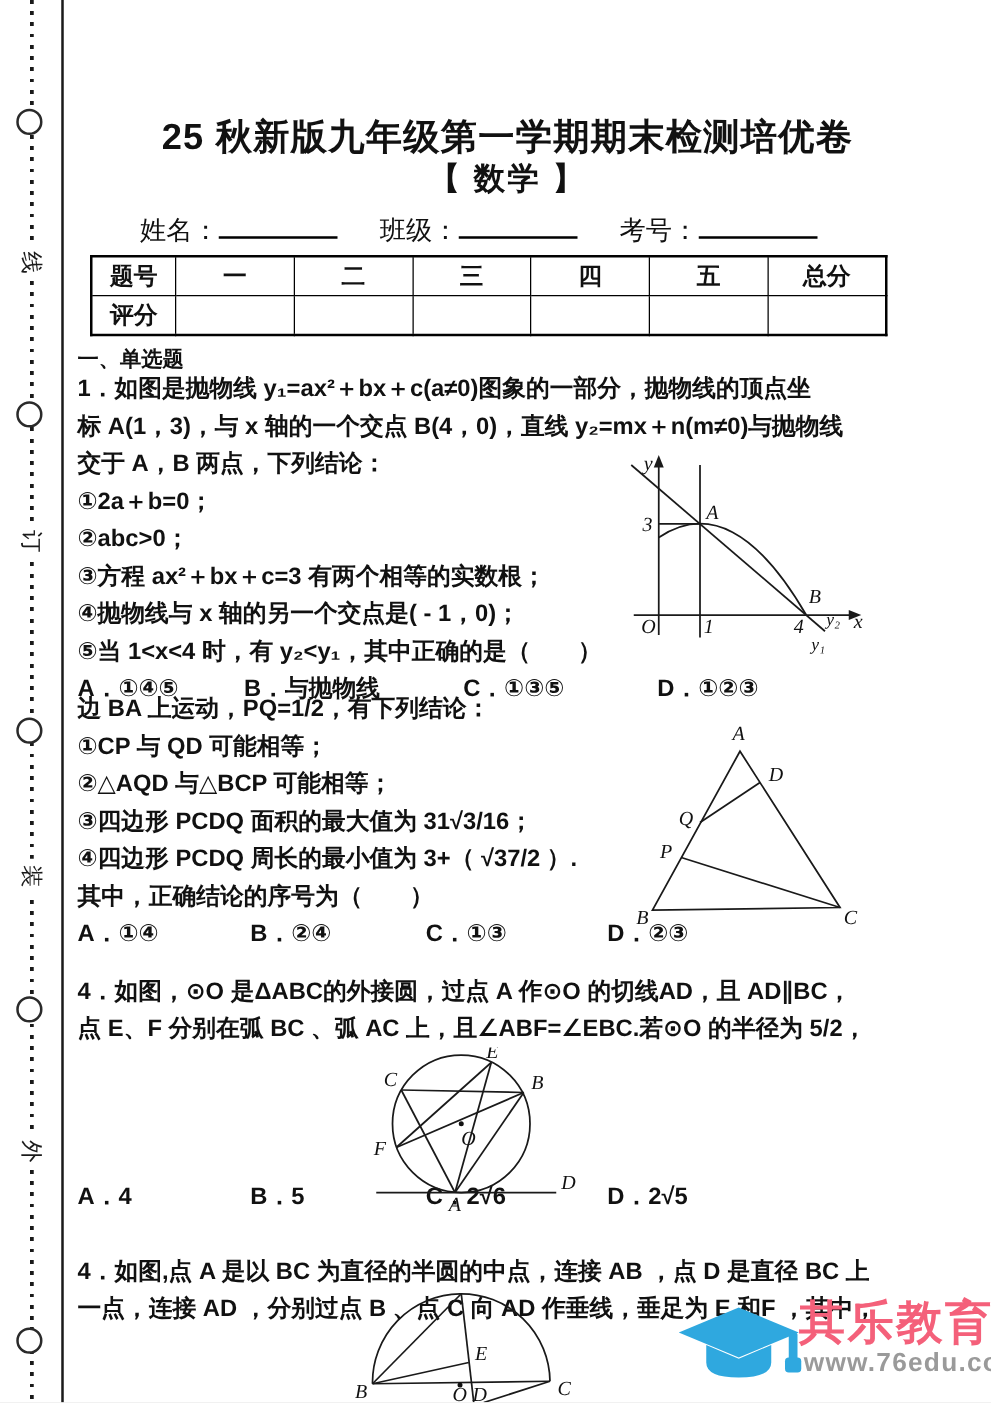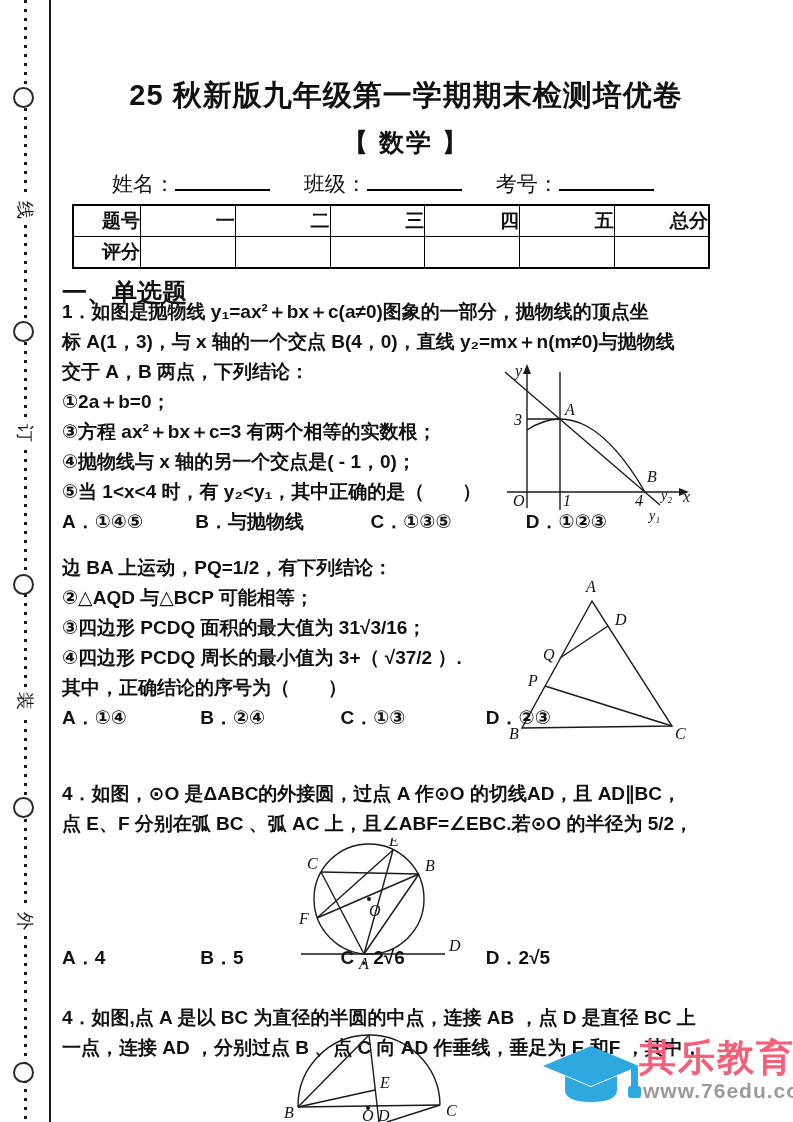--- a/index.html
+++ b/index.html
@@ -10,37 +10,37 @@
   }
   
   .dotted-line{position:absolute;left:24px;top:0;width:3px;height:1122px;
     background:repeating-linear-gradient(to bottom,#1a1a1a 0 3px,transparent 3px 9px);}
   .bind-circle{position:absolute;left:13px;width:21px;height:21px;border:2.5px solid #2a2a2a;
     border-radius:50%;background:#fff;box-sizing:border-box;}
   .bind-char{position:absolute;left:11px;width:28px;text-align:center;background:#fff;
     font-size:18px;transform:rotate(90deg);color:#1a1a1a;padding:2px 0;}
   .border-line{position:absolute;left:49px;top:0;width:2px;height:1122px;background:#1a1a1a;}
   
-  .title{position:absolute;left:51px;top:76px;width:710px;text-align:center;
+  .title{position:absolute;left:51px;top:90px;width:710px;text-align:center;
     font-size:29px;font-weight:800;letter-spacing:1px;}
   .subject{position:absolute;left:51px;top:126px;width:710px;text-align:center;
     font-size:25px;font-weight:800;letter-spacing:2px;}
   .fields{position:absolute;left:112px;top:169px;font-size:21px;font-weight:400;white-space:nowrap;}
   .field{margin-right:28px;}
   .blank{display:inline-block;width:95px;height:20px;border-bottom:2px solid #000;vertical-align:baseline;}
   
   .score-table{position:absolute;left:72px;top:204px;width:638px;border-collapse:collapse;
     border:2px solid #000;table-layout:fixed;}
-  .score-table td{border:1.5px solid #000;height:30px;text-align:right;
+  .score-table td{border:1.5px solid #000;height:30px;text-align:center;
     font-size:19px;font-weight:700;padding:0;}
   .score-table td.c0{width:66px;}
   
   .qblock{position:absolute;left:62px;width:705px;font-size:19px;font-weight:700;z-index:1;}
   .q-line{line-height:30px;white-space:nowrap;}
-  .sec-heading{position:absolute;left:62px;top:276px;font-size:25px;font-weight:800;}
+  .sec-heading{position:absolute;left:62px;top:276px;font-size:17px;font-weight:800;}
   .opts{line-height:30px;white-space:nowrap;}
   .opt{display:inline-block;}
   .opts-q1 .opt:nth-child(1){width:128px}.opts-q1 .opt:nth-child(2){width:170px}
   .opts-q1 .opt:nth-child(3){width:150px}
   .opts-std .opt:nth-child(1){width:133px}.opts-std .opt:nth-child(2){width:135px}
   .opts-std .opt:nth-child(3){width:140px}
   .opts-gap{margin-top:104px;}
   
   .fig{position:absolute;z-index:2;}
   .fig svg{display:block;}
@@ -105,20 +105,21 @@
   </tbody>
     </table>
 
   <div class="sec-heading">一、单选题</div>
 
   <div class="qblock" style="top:297px">
     <div class="q-line">1．如图是抛物线 y₁=ax²＋bx＋c(a≠0)图象的一部分，抛物线的顶点坐</div>
     <div class="q-line">标 A(1，3)，与 x 轴的一个交点 B(4，0)，直线 y₂=mx＋n(m≠0)与抛物线</div>
     <div class="q-line">交于 A，B 两点，下列结论：</div>
     <div class="q-line">①2a＋b=0；</div>
+    <div class="q-line">②abc&gt;0；</div>
     <div class="q-line">③方程 ax²＋bx＋c=3 有两个相等的实数根；</div>
     <div class="q-line">④抛物线与 x 轴的另一个交点是( - 1，0)；</div>
     <div class="q-line">⑤当 1&lt;x&lt;4 时，有 y₂&lt;y₁，其中正确的是（　　）</div>
     <div class="opts opts-q1">
       <span class="opt">A．①④⑤</span>
       <span class="opt">B．与抛物线</span>
       <span class="opt">C．①③⑤</span>
       <span class="opt">D．①②③</span>
     </div>
   </div>
@@ -141,20 +142,21 @@
       <text x="82" y="53">A</text>
       <text x="164" y="120">B</text>
       <text x="152" y="144">4</text>
       <text x="178" y="138" class="sub">y₂</text>
       <text x="166" y="158" class="sub">y₁</text>
     </svg>
   </div>
 
   <div class="qblock" style="top:553px">
     <div class="q-line">边 BA 上运动，PQ=1/2，有下列结论：</div>
+    <div class="q-line">①CP 与 QD 可能相等；</div>
     <div class="q-line">②△AQD 与△BCP 可能相等；</div>
     <div class="q-line">③四边形 PCDQ 面积的最大值为 31√3/16；</div>
     <div class="q-line">④四边形 PCDQ 周长的最小值为 3+（ √37/2 ）.</div>
     <div class="q-line">其中，正确结论的序号为（　　）</div>
     <div class="opts opts-std">
       <span class="opt">A．①④</span>
       <span class="opt">B．②④</span>
       <span class="opt">C．①③</span>
       <span class="opt">D．②③</span>
     </div>

